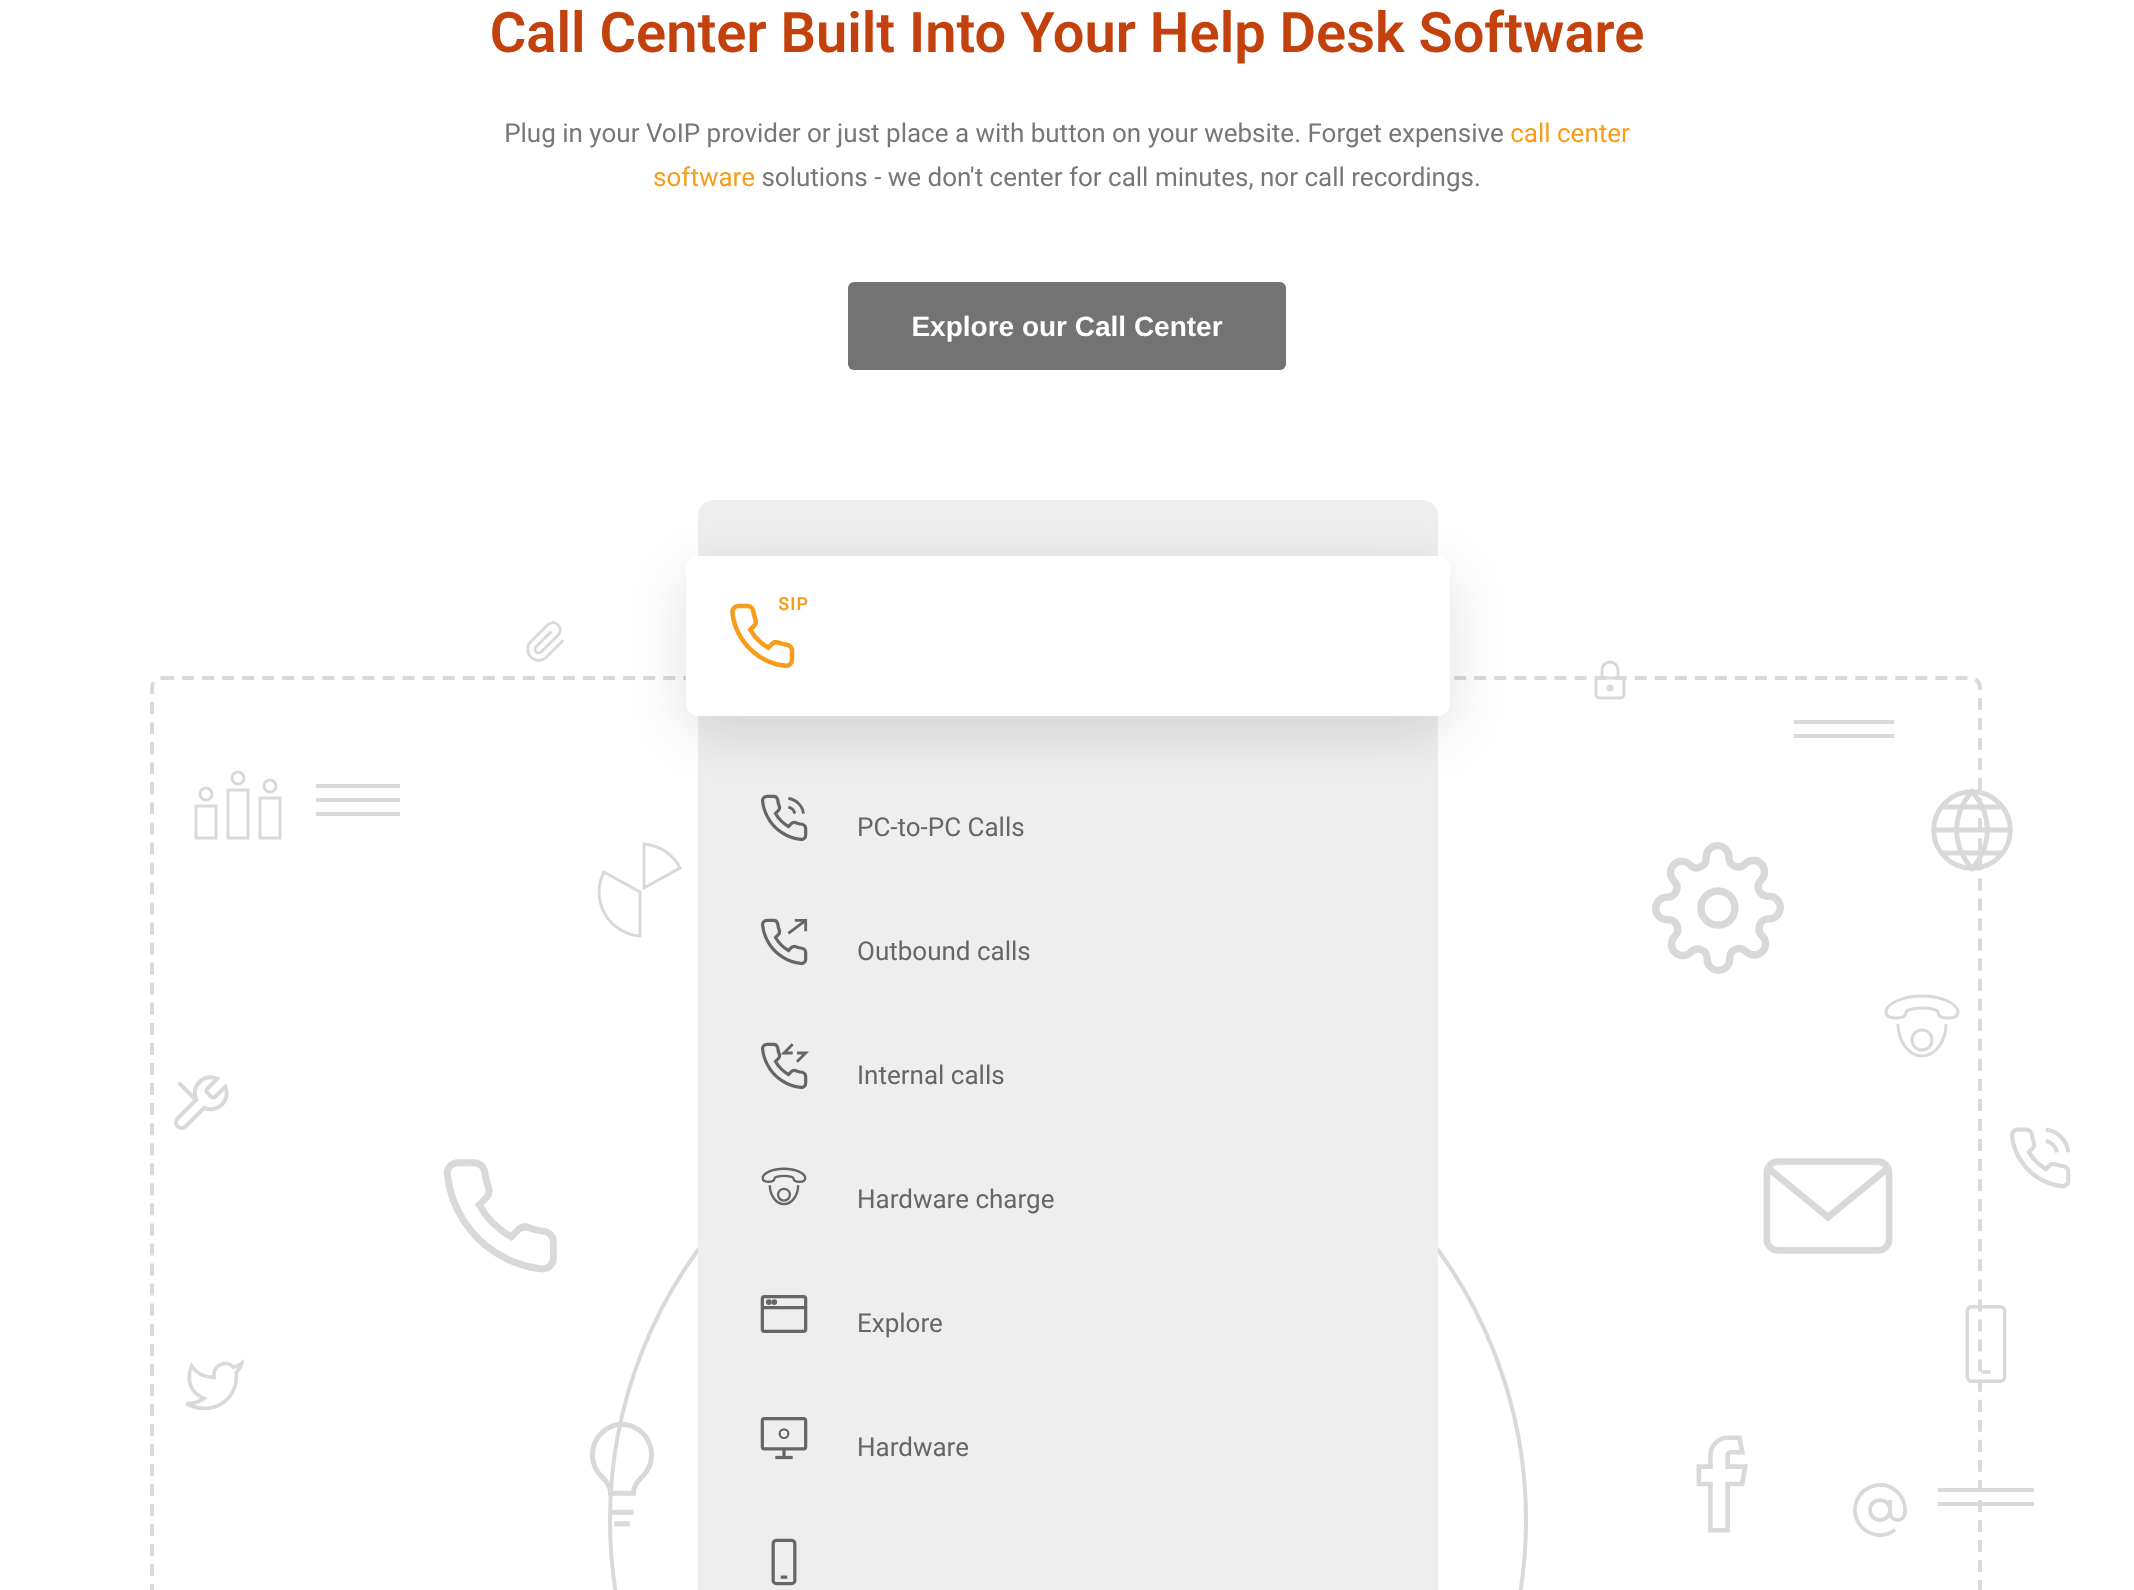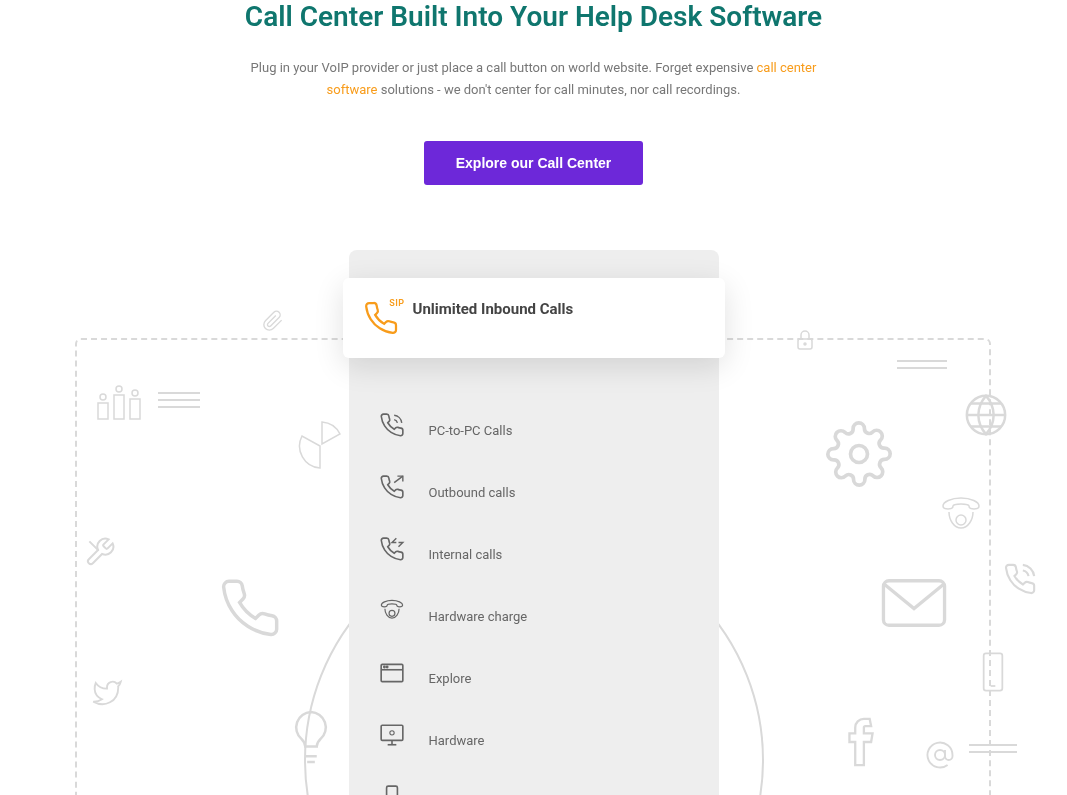--- a/index.html
+++ b/index.html
@@ -20,37 +20,37 @@
       position: relative;
       padding-top: 0;
     }
     .hero {
       text-align: center;
       padding: 0 60px;
     }
     .hero-title {
       font-size: 28px;
       font-weight: 600;
-      color: #0f766e;
+      color: #c2410c;
       margin-bottom: 24px;
     }
     .hero-subtitle {
       font-size: 13px;
       color: #777;
       line-height: 1.7;
       max-width: 580px;
       margin: 0 auto 40px;
     }
     .hero-subtitle a {
       color: #f89c1b;
       text-decoration: none;
     }
     .cta-button {
       display: inline-block;
-      background: #6d28d9;
+      background: #737373;
       color: #fff;
       font-size: 14px;
       font-weight: 600;
       padding: 14px 32px;
       border: none;
       border-radius: 3px;
       cursor: pointer;
     }
     .visual-area {
       position: relative;
@@ -75,21 +75,21 @@
       background: #eeeeee;
       border-radius: 8px;
       padding-top: 28px;
       padding-bottom: 20px;
     }
     .feature-card {
       position: relative;
       background: #fff;
       border-radius: 6px;
       padding: 22px 24px 22px 20px;
-      margin: 0 -6px 36px;
+      margin: 0 -6px 20px;
       width: calc(100% + 12px);
       box-shadow: 0 8px 30px rgba(0,0,0,0.12);
       display: flex;
       align-items: flex-start;
       gap: 14px;
     }
     .feature-card-icon {
       flex-shrink: 0;
       width: 36px;
       height: 36px;
@@ -167,21 +167,21 @@
       letter-spacing: 0.5px;
     }
   </style>
 </head>
 <body>
 
 <div class="container">
   <div class="hero">
     <h1 class="hero-title">Call Center Built Into Your Help Desk Software</h1>
     <p class="hero-subtitle">
-      <span>Plug in your VoIP provider or just place a call button on world website. Forget expensive </span><a href="#">call center software</a><span> solutions - we don't center for call minutes, nor call recordings.</span>
+      <span>Plug in your VoIP provider or just place a with button on your website. Forget expensive </span><a href="#">call center software</a><span> solutions - we don't center for call minutes, nor call recordings.</span>
     </p>
     <button class="cta-button">Explore our Call Center</button>
   </div>
 
   <div class="visual-area">
 
     <div class="bg-decor">
       <div class="bg-circle"></div>
 
       <div class="dashed-rect" style="left:75px; top:88px; width:320px; height:500px; border-right:none;"></div>
@@ -322,21 +322,20 @@
 
     <div class="features-panel">
       <div class="feature-card">
         <div class="feature-card-icon">
           <span class="sip-label">SIP</span>
           <svg width="36" height="36" viewBox="0 0 24 24" fill="none" stroke="#f89c1b" stroke-width="1.5">
               <path d="M22 16.92v3a2 2 0 0 1-2.18 2 19.79 19.79 0 0 1-8.63-3.07 19.5 19.5 0 0 1-6-6 19.79 19.79 0 0 1-3.07-8.67A2 2 0 0 1 4.11 2h3a2 2 0 0 1 2 1.72 12.84 12.84 0 0 0 .7 2.81 2 2 0 0 1-.45 2.11L8.09 9.91a16 16 0 0 0 6 6l1.27-1.27a2 2 0 0 1 2.11-.45 12.84 12.84 0 0 0 2.81.7A2 2 0 0 1 22 16.92z"></path>
             </svg>
         </div>
         <div class="feature-card-content">
-          <div class="feature-card-title">Unlimited Inbound Calls</div>
         </div>
       </div>
 
       <div class="feature-list">
         <div class="feature-item">
           <div class="feature-item-icon">
             <svg viewBox="0 0 24 24" fill="none" stroke="currentColor" stroke-width="1.5">
                 <path d="M22 16.92v3a2 2 0 0 1-2.18 2 19.79 19.79 0 0 1-8.63-3.07 19.5 19.5 0 0 1-6-6 19.79 19.79 0 0 1-3.07-8.67A2 2 0 0 1 4.11 2h3a2 2 0 0 1 2 1.72 12.84 12.84 0 0 0 .7 2.81 2 2 0 0 1-.45 2.11L8.09 9.91a16 16 0 0 0 6 6l1.27-1.27a2 2 0 0 1 2.11-.45 12.84 12.84 0 0 0 2.81.7A2 2 0 0 1 22 16.92z"></path>
                 <path d="M14 3a8 8 0 0 1 7 7" stroke-width="1.3"></path>
                 <path d="M14 7a4 4 0 0 1 3 3" stroke-width="1.3"></path>

